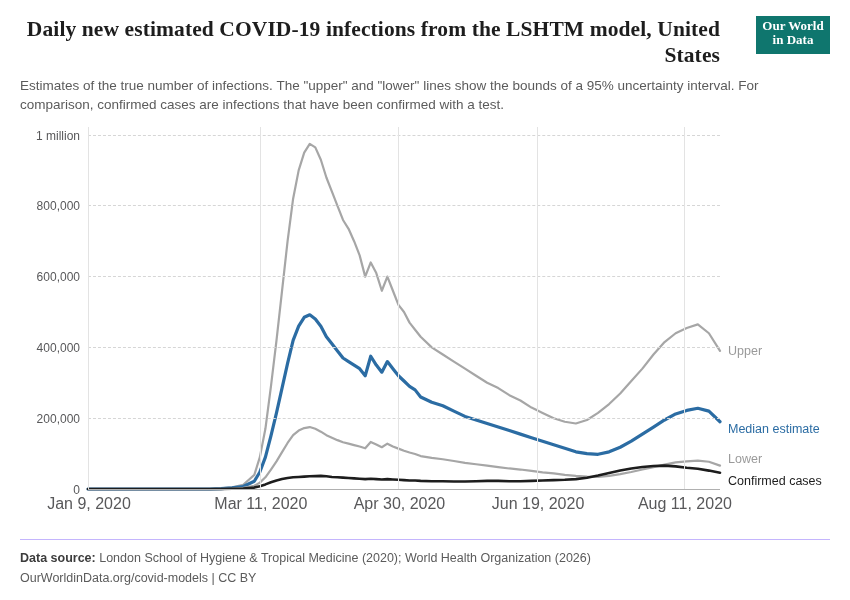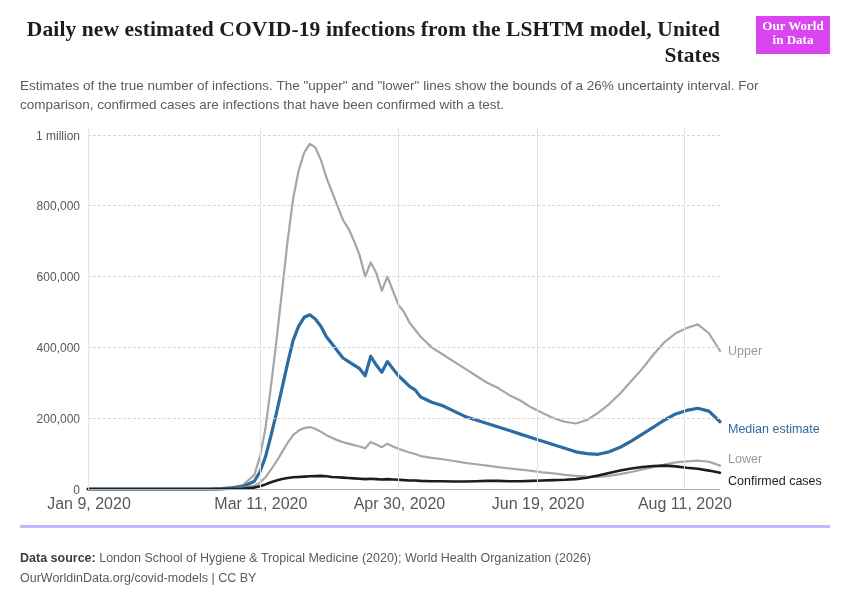--- a/index.html
+++ b/index.html
@@ -41,21 +41,21 @@
     color: #5b5b5b;
     margin-top: 9px;
     max-width: 800px;
   }
   .logo {
     position: absolute;
     top: 0px;
     right: 0px;
     width: 74px;
     height: 38px;
-    background: #d946ef;
+    background: #0f766e;
     color: #ffffff;
     font-family: "Liberation Serif", serif;
     font-weight: 700;
     font-size: 13px;
     line-height: 1.08;
     text-align: center;
     padding-top: 3px;
     box-sizing: border-box;
   }
   .logo .l2 { font-weight: 700; }
@@ -125,37 +125,37 @@
   .lbl-upper { color: #9a9a9a; }
   .lbl-median { color: #2b6ca3; }
   .lbl-lower { color: #9a9a9a; }
   .lbl-confirmed { color: #1d1d1d; }
 
   .footer {
     position: absolute;
     left: 20px;
     right: 20px;
     bottom: 12px;
-    border-top: 3px solid #c4b5fd;
-    padding-top: 21px;
+    border-top: 1px solid #c4b5fd;
+    padding-top: 9px;
     font-size: 12.5px;
     color: #5b5b5b;
     line-height: 1.55;
   }
   .footer b { color: #3c3c3c; }
   .footer-line { white-space: nowrap; }
 </style>
 </head>
 <body>
 
 <div class="page">
 
   <div class="header">
     <h1 class="title">Daily new estimated COVID-19 infections from the LSHTM model, United States</h1>
-    <div class="subtitle">Estimates of the true number of infections. The "upper" and "lower" lines show the bounds of a 26% uncertainty interval. For comparison, confirmed cases are infections that have been confirmed with a test.</div>
+    <div class="subtitle">Estimates of the true number of infections. The "upper" and "lower" lines show the bounds of a 95% uncertainty interval. For comparison, confirmed cases are infections that have been confirmed with a test.</div>
     <div class="logo">
       <div class="l1">Our World</div>
       <div class="l2">in Data</div>
     </div>
   </div>
 
   <div class="chart-area">
     <div class="plot" id="plot">
       <svg class="lines" id="lines" viewBox="0 0 1000 1000" preserveAspectRatio="none">
           <polyline points="0.00,1000.00 17.54,1000.00 35.09,1000.00 52.63,1000.00 70.18,1000.00 87.72,1000.00 105.26,1000.00 122.81,1000.00 140.35,1000.00 157.89,1000.00 175.44,1000.00 192.98,1000.00 210.53,998.00 228.07,995.00 245.61,988.00 263.16,960.00 271.93,910.00 280.70,830.00 289.47,710.00 298.25,580.00 307.02,440.00 315.79,300.00 324.56,180.00 333.33,100.00 342.11,50.00 350.88,25.00 359.65,35.00 368.42,70.00 377.19,120.00 385.96,160.00 394.74,200.00 403.51,240.00 412.28,265.00 421.05,300.00 429.82,340.00 438.60,400.00 447.37,360.00 456.14,390.00 464.91,440.00 473.68,400.00 482.46,440.00 491.23,480.00 500.00,500.00 508.77,530.00 517.54,550.00 526.32,570.00 543.86,600.00 561.40,620.00 578.95,640.00 596.49,660.00 614.04,680.00 631.58,700.00 649.12,715.00 666.67,735.00 684.21,750.00 701.75,770.00 719.30,785.00 736.84,800.00 754.39,810.00 771.93,815.00 789.47,805.00 807.02,785.00 824.56,760.00 842.11,730.00 859.65,695.00 877.19,660.00 894.74,620.00 912.28,585.00 929.82,560.00 947.37,545.00 964.91,535.00 982.46,560.00 1000.00,610.00" fill="none" stroke="#a6a6a6" stroke-width="2.2" vector-effect="non-scaling-stroke" stroke-linejoin="round" stroke-linecap="round"></polyline>

